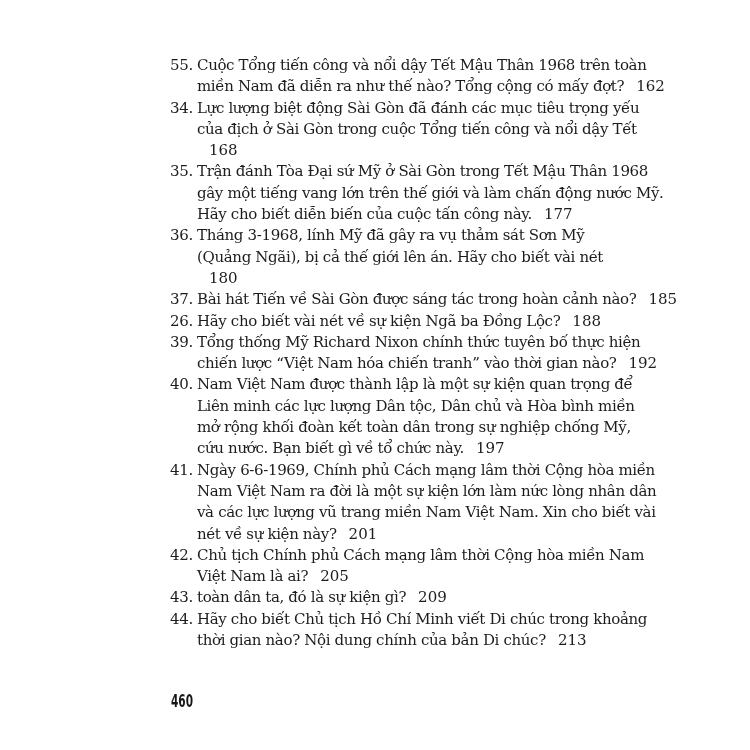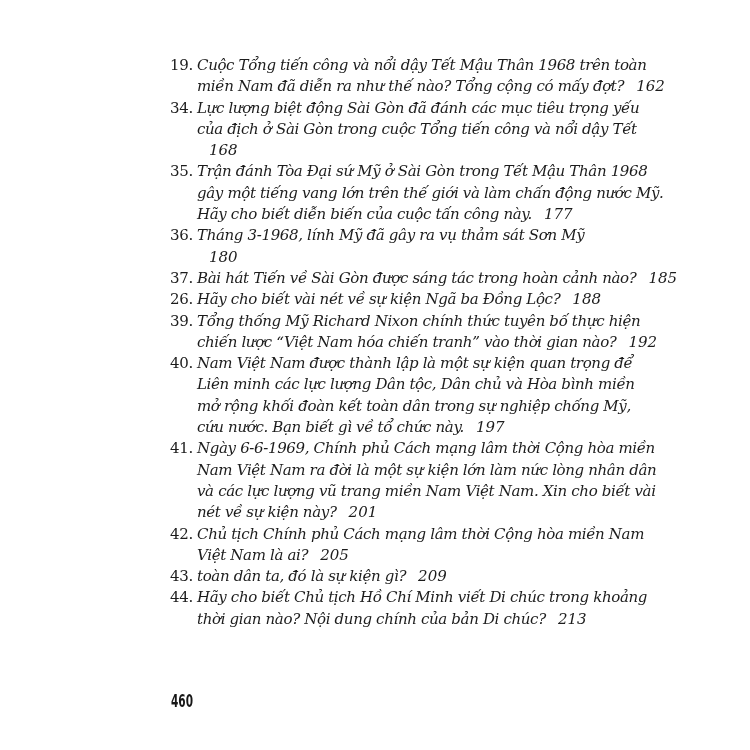--- a/index.html
+++ b/index.html
@@ -30,21 +30,20 @@
   }
   .toc-item {
     display: grid;
     grid-template-columns: 27px 1fr;
   }
   .toc-num {
     white-space: nowrap;
   }
   .toc-lines {
     min-width: 0;
-    font-style: italic;
   }
   .toc-line {
     white-space: nowrap;
   }
   .toc-line.with-page {
     display: flex;
     justify-content: flex-start;
     align-items: baseline;
   }
   .toc-line.with-page .line-text {
@@ -66,21 +65,21 @@
     transform-origin: left center;
     color: #171717;
   }
 </style>
 </head>
 <body>
 
 <main class="page">
   <ol class="toc">
       <li class="toc-item">
-        <span class="toc-num">19.</span>
+        <span class="toc-num">55.</span>
         <div class="toc-lines">
           <div class="toc-line"><span class="line-text">Cuộc Tổng tiến công và nổi dậy Tết Mậu Thân 1968 trên toàn</span></div>
           <div class="toc-line with-page">
             <span class="line-text">miền Nam đã diễn ra như thế nào? Tổng cộng có mấy đợt?</span>
             <span class="page-ref">162</span>
           </div>
         </div>
       </li>
       <li class="toc-item">
         <span class="toc-num">34.</span>
@@ -100,20 +99,21 @@
           <div class="toc-line with-page">
             <span class="line-text">Hãy cho biết diễn biến của cuộc tấn công này.</span>
             <span class="page-ref">177</span>
           </div>
         </div>
       </li>
       <li class="toc-item">
         <span class="toc-num">36.</span>
         <div class="toc-lines">
           <div class="toc-line"><span class="line-text">Tháng 3-1968, lính Mỹ đã gây ra vụ thảm sát Sơn Mỹ</span></div>
+          <div class="toc-line"><span class="line-text">(Quảng Ngãi), bị cả thế giới lên án. Hãy cho biết vài nét</span></div>
           <div class="toc-line with-page">
             <span class="page-ref">180</span>
           </div>
         </div>
       </li>
       <li class="toc-item">
         <span class="toc-num">37.</span>
         <div class="toc-lines">
           <div class="toc-line with-page">
             <span class="line-text">Bài hát Tiến về Sài Gòn được sáng tác trong hoàn cảnh nào?</span>

